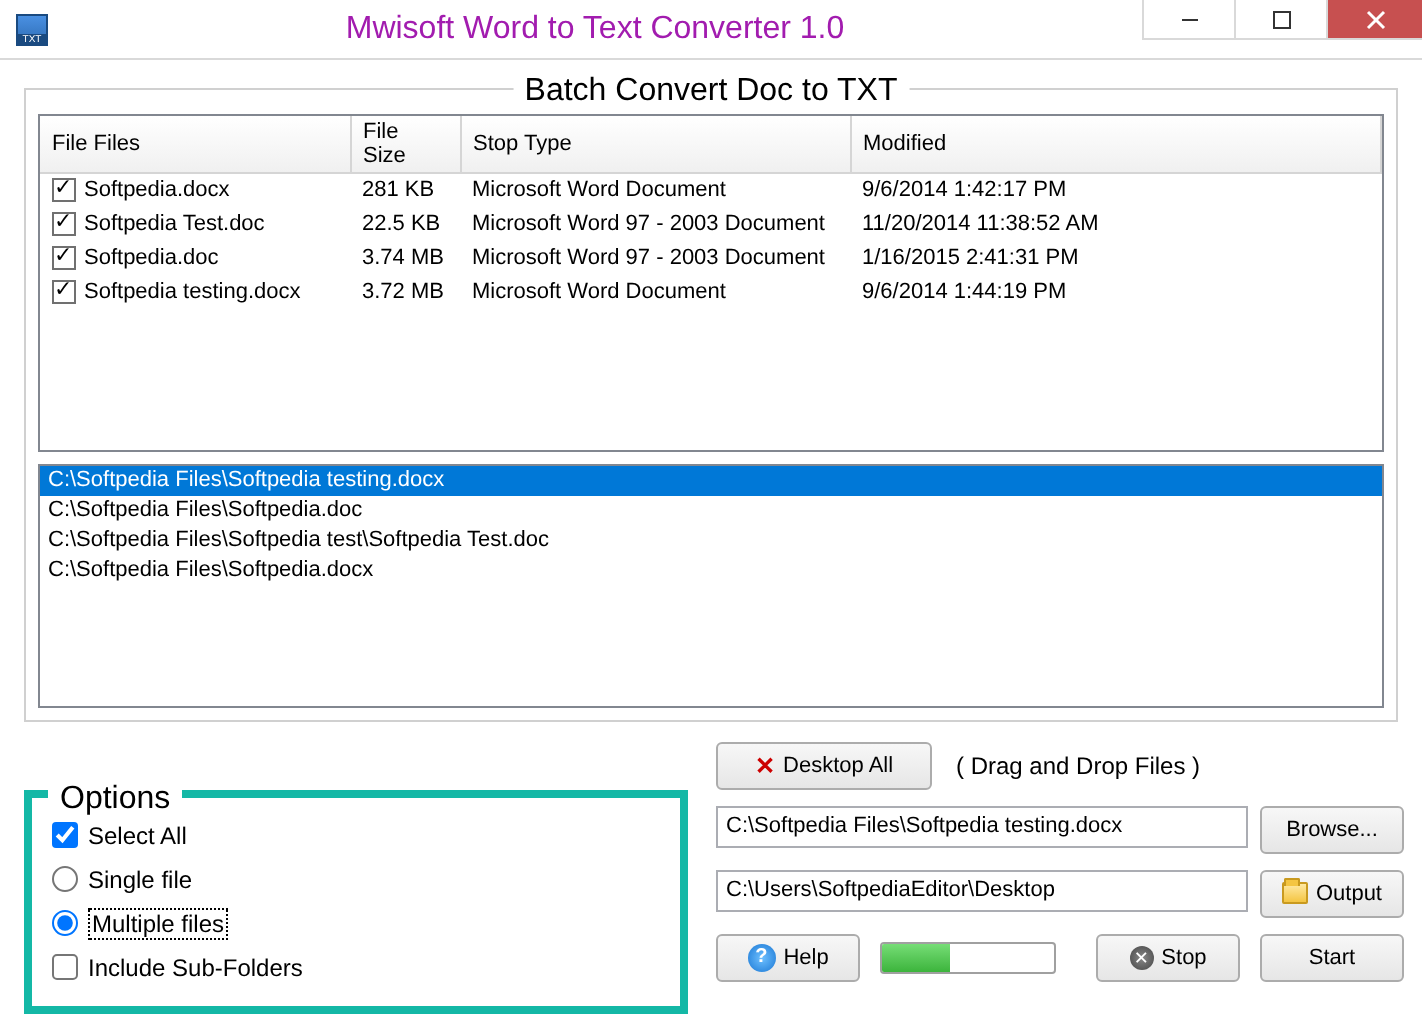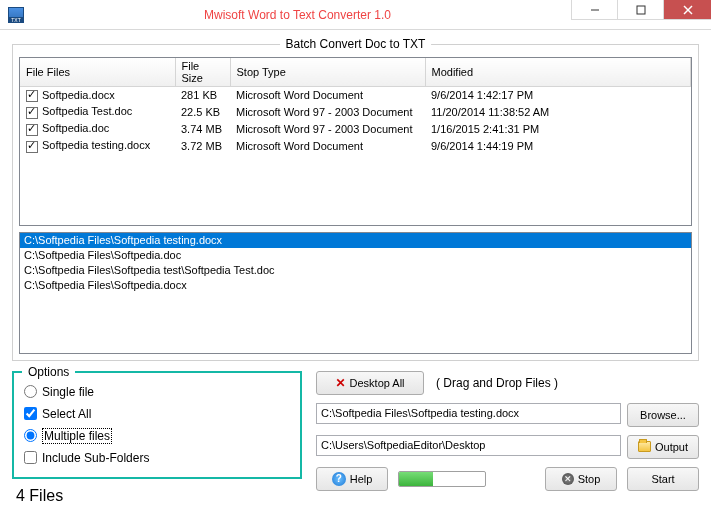--- a/index.html
+++ b/index.html
@@ -2,32 +2,32 @@
 <html><head>
 <meta charset="utf-8">
 <style>
   * { box-sizing: border-box; margin: 0; padding: 0; font-family: "Segoe UI", Tahoma, sans-serif; font-size: 11px; }
   body { background: #fff; width: 711px; height: 511px; overflow: hidden; }
   
   
   .titlebar { height: 30px; background: #fff; border-bottom: 1px solid #d9d9d9; display: flex; align-items: center; position: relative; }
   .titlebar-icon { width: 16px; height: 16px; margin-left: 8px; background: linear-gradient(#4a90e2,#2e6db5); border: 1px solid #1a4a80; position: relative; }
   .titlebar-icon::after { content: "TXT"; position: absolute; bottom: -1px; left: -1px; right: -1px; font-size: 5px; color: #fff; text-align: center; background: #1a4a80; }
-  .titlebar-title { flex: 1; text-align: center; font-size: 12px; color: #ef4444; }
+  .titlebar-title { flex: 1; text-align: center; font-size: 16px; color: #a21caf; }
   .titlebar-buttons { display: flex; height: 100%; }
   .titlebar-btn { width: 46px; height: 20px; display: flex; align-items: center; justify-content: center; border-left: 1px solid #d9d9d9; border-bottom: 1px solid #d9d9d9; background: #fff; cursor: default; font-size: 12px; }
   .titlebar-btn.close { background: #c75050; color: #fff; width: 48px; }
   .titlebar-btn.close svg { stroke: #fff; }
   
   .client { padding: 8px 12px 6px 12px; }
   
   
   .groupbox { position: relative; border: 1px solid #d0d0d0; padding: 12px 6px 6px 6px; margin-top: 6px; }
-  .groupbox-title { position: absolute; top: -8px; left: 50%; transform: translateX(-50%); background: #fff; padding: 0 6px; font-size: 12px; }
-  .opt-groupbox { position: relative; border: 2px solid #14b8a6; padding: 10px 10px 6px 10px; width: 290px; }
+  .groupbox-title { position: absolute; top: -8px; left: 50%; transform: translateX(-50%); background: #fff; padding: 0 6px; font-size: 16px; }
+  .opt-groupbox { position: relative; border: 4px solid #14b8a6; padding: 10px 10px 6px 10px; width: 332px; margin-top: 24px; }
   .opt-groupbox .groupbox-title { left: 8px; transform: none; }
   
   
   .table-wrap { border: 1px solid #828790; background: #fff; }
   table { border-collapse: collapse; width: 100%; }
   th { background: linear-gradient(#fff,#f0f0f0); border-right: 1px solid #d5d5d5; border-bottom: 1px solid #d5d5d5; text-align: left; font-weight: normal; padding: 2px 6px; height: 20px; }
   td { padding: 1px 6px; height: 17px; white-space: nowrap; }
   .chk { display: inline-block; width: 12px; height: 12px; border: 1px solid #707070; background: #fff; vertical-align: middle; position: relative; margin-right: 4px; }
   .chk.checked::after { content: "✓"; position: absolute; top: -3px; left: 0; font-size: 11px; color: #000; }
   .table-pad { height: 70px; }
@@ -152,26 +152,26 @@
         <div class="pathlist-row">C:\Softpedia Files\Softpedia.docx</div>
       </div>
   </div>
 
   <div class="bottom">
 
     <div>
       <div class="opt-groupbox">
         <div class="groupbox-title">Options</div>
         <div class="opt-row">
+          <input type="checkbox" id="cb-selall" checked="" style="">
+          <label class="opt-label">Select All</label>
+        </div>
+        <div class="opt-row">
           <input type="radio" name="mode" id="rb-single" style="">
           <label class="opt-label">Single file</label>
-        </div>
-        <div class="opt-row">
-          <input type="checkbox" id="cb-selall" checked="" style="">
-          <label class="opt-label">Select All</label>
         </div>
         <div class="opt-row">
           <input type="radio" name="mode" id="rb-multi" checked="" style="">
           <label class="opt-label dotted-sel">Multiple files</label>
         </div>
         <div class="opt-row">
           <input type="checkbox" id="cb-sub" style="">
           <label class="opt-label">Include Sub-Folders</label>
         </div>
       </div>

